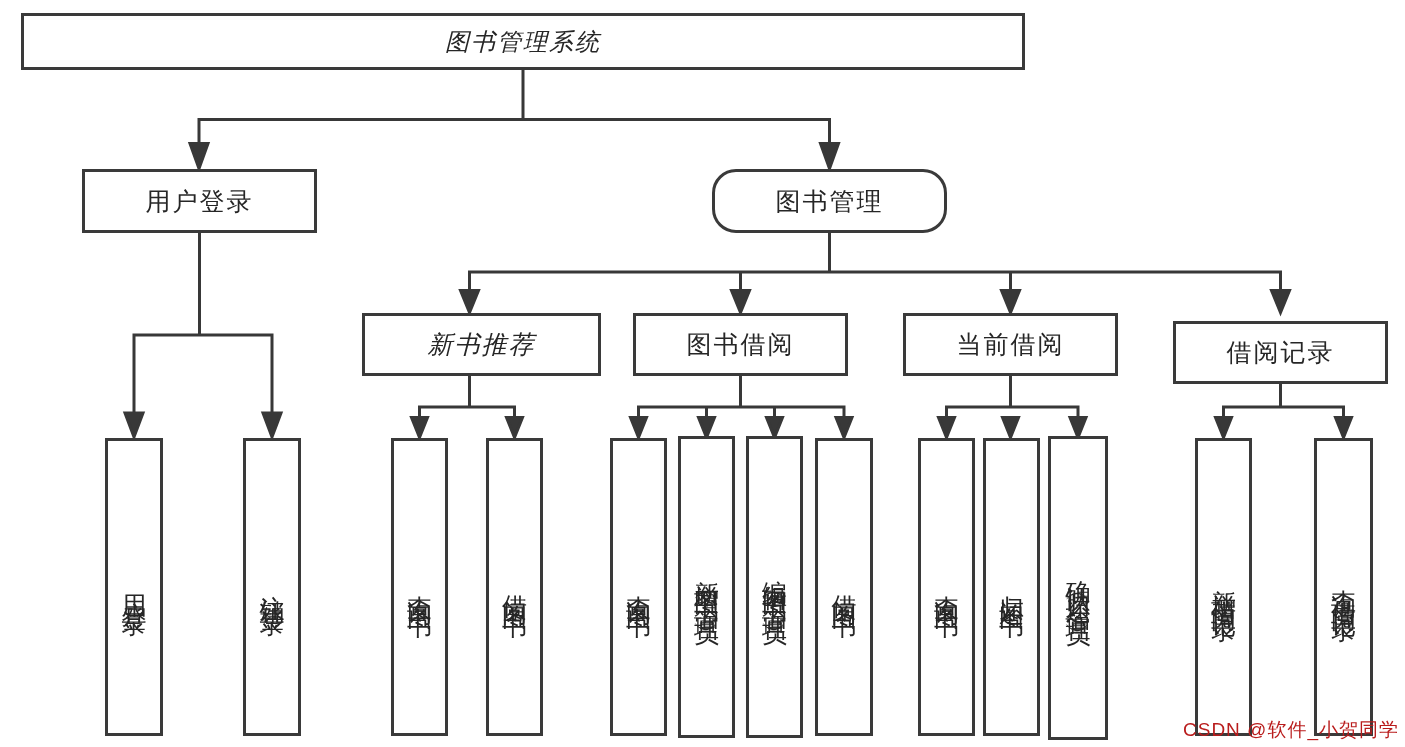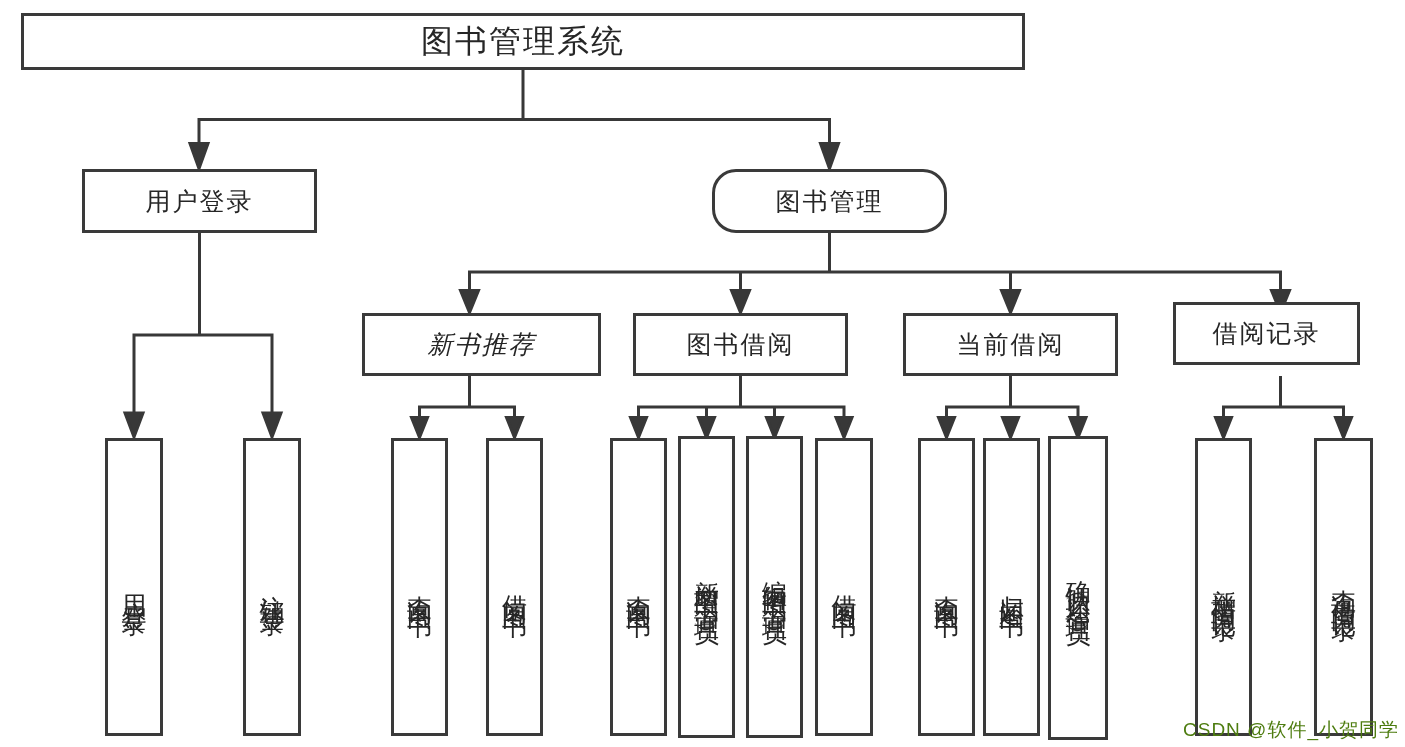--- a/index.html
+++ b/index.html
@@ -22,37 +22,37 @@
     box-sizing: border-box;
     border: 3px solid #3a3a3a;
     background: #ffffff;
     display: flex;
     align-items: center;
     justify-content: center;
     color: #262626;
     z-index: 2;
   }
   .hnode { font-size: 25px; letter-spacing: 2px; white-space: nowrap; }
-  .root-node { font-size: 32px; }
+  .root-node { font-size: 24px; font-style: italic; }
   .leaf { z-index: 2; }
   .leaf .vtext {
     writing-mode: vertical-rl;
     text-orientation: mixed;
     font-size: 25px;
     letter-spacing: 6px;
     line-height: 1;
     color: #262626;
   }
   .watermark {
     position: absolute;
     left: 1183px;
     top: 717px;
     font-size: 19px;
     letter-spacing: 1px;
-    color: #4d7c0f;
+    color: #b91c1c;
     white-space: nowrap;
     z-index: 5;
   }
 </style>
 </head>
 <body>
 
 <div class="canvas">
 
   <svg class="connectors" viewBox="0 0 1405 747" xmlns="http://www.w3.org/2000/svg">
@@ -111,21 +111,21 @@
 
   <div class="node hnode" style="left:362px; top:313px; width:239px; height:63px;font-style:italic;">
     <span>新书推荐</span>
   </div>
   <div class="node hnode" style="left:633px; top:313px; width:215px; height:63px;text-align:right;">
     <span>图书借阅</span>
   </div>
   <div class="node hnode" style="left:903px; top:313px; width:215px; height:63px;">
     <span>当前借阅</span>
   </div>
-  <div class="node hnode" style="left:1173px; top:302px; width:187px; height:63px;">
+  <div class="node hnode" style="left:1173px; top:321px; width:215px; height:63px;">
     <span>借阅记录</span>
   </div>
 
   <div class="node leaf" style="left:105px; top:438px; width:58px; height:298px;">
     <span class="vtext">用户登录</span>
   </div>
   <div class="node leaf" style="left:243px; top:438px; width:58px; height:298px;">
     <span class="vtext">注销登录</span>
   </div>
 

